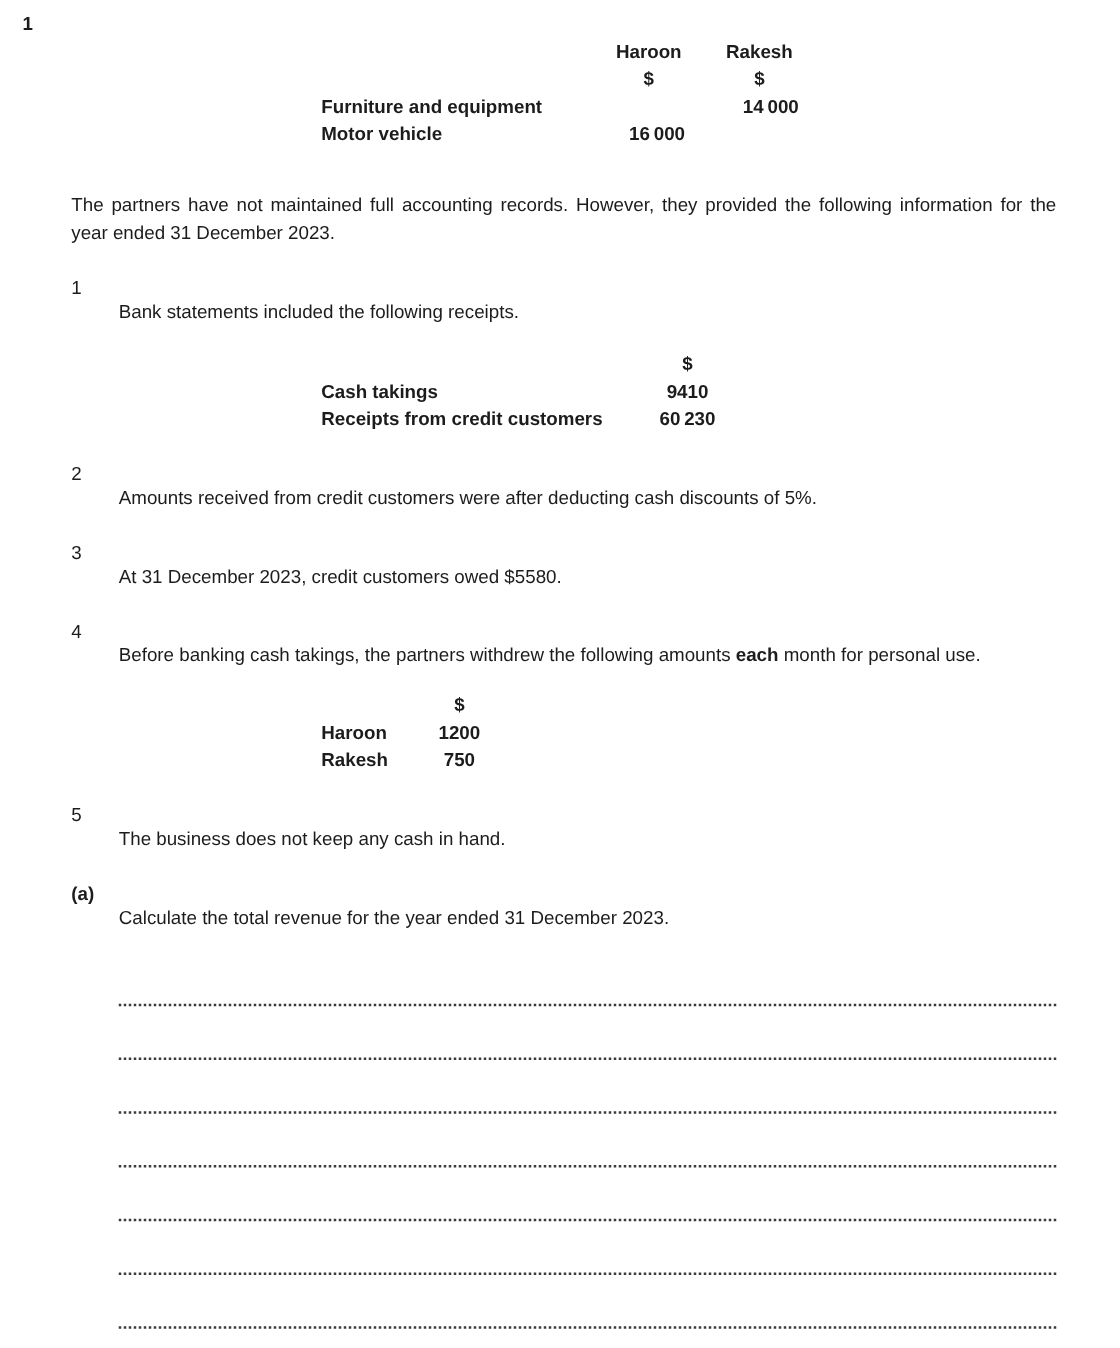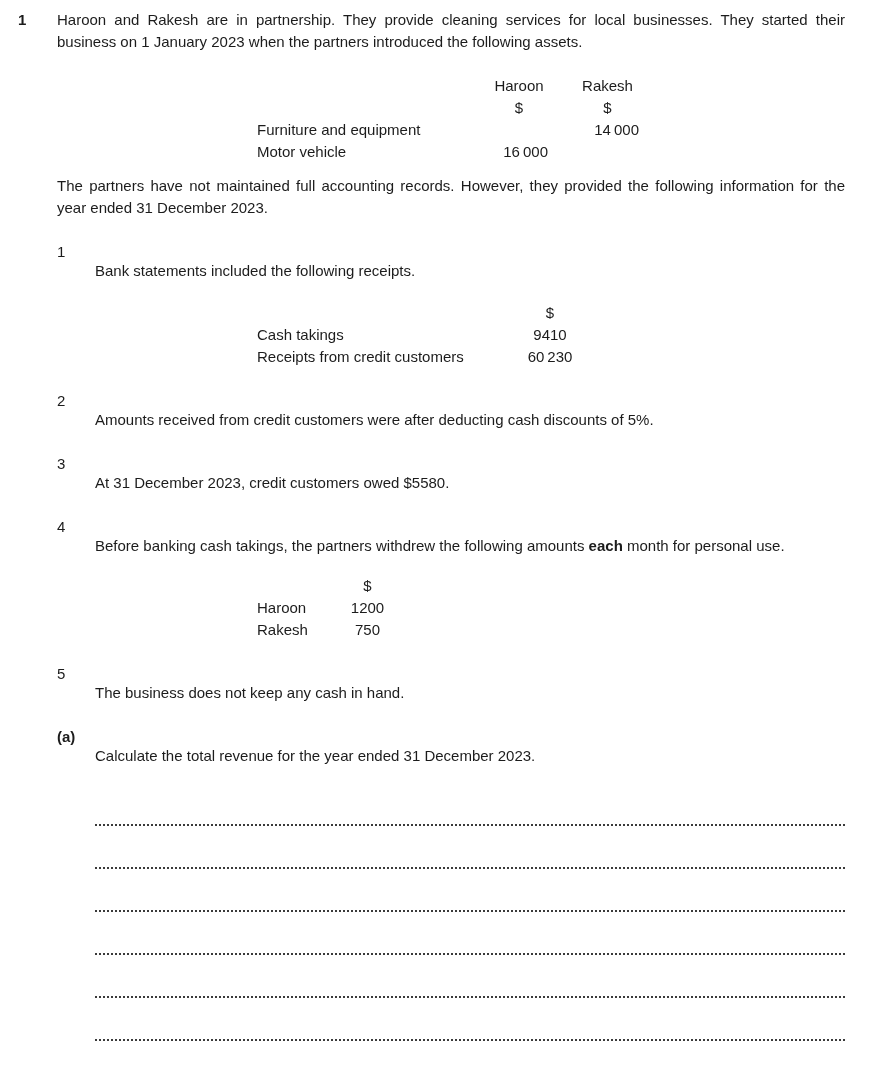--- a/index.html
+++ b/index.html
@@ -15,24 +15,24 @@
     font-size: 15px;
     line-height: 22px;
     padding: 9px 51px 28px 18px;
   }
 
   .q { display: flex; }
   .q-num { width: 39px; flex: none; font-weight: bold; }
   .q-body { flex: 1; min-width: 0; }
 
   .para { text-align: justify; }
-  .para-records { margin-top: 12px; }
+  .para-records { margin-top: 35px; }
 
   table { border-collapse: collapse; }
-  td { padding: 0; vertical-align: top; font-size: 15px; line-height: 22px; }
+  td { padding: 0; vertical-align: top; font-size: 15px; line-height: 22px; font-weight: bold; }
 
   .tbl-assets { margin-left: 200px; margin-top: 22px; }
   .tbl-assets .lbl { width: 233px; }
   .tbl-assets .col-h { width: 58px; }
   .tbl-assets .col-r { width: 91px; padding-left: 28px; }
   .tbl-assets .hdr { text-align: center; }
   .tbl-assets .num { text-align: right; }
 
   .tbl-receipts { margin-left: 200px; margin-top: 20px; }
   .tbl-receipts .lbl { width: 253px; }
@@ -67,21 +67,20 @@
   }
 </style>
 </head>
 <body>
 
 <div class="page">
   <div class="q">
     <div class="q-num">1</div>
     <div class="q-body">
 
-      <p class="para">Haroon and Rakesh are in partnership. They provide cleaning services for local businesses. They started their business on 1 January 2023 when the partners introduced the following assets.</p>
 
       <table class="tbl-assets">
         <tbody>
             <tr>
           <td class="lbl"></td>
           <td class="col-h hdr">Haroon</td>
           <td class="col-r hdr">Rakesh</td>
         </tr>
         <tr>
           <td class="lbl"></td>

